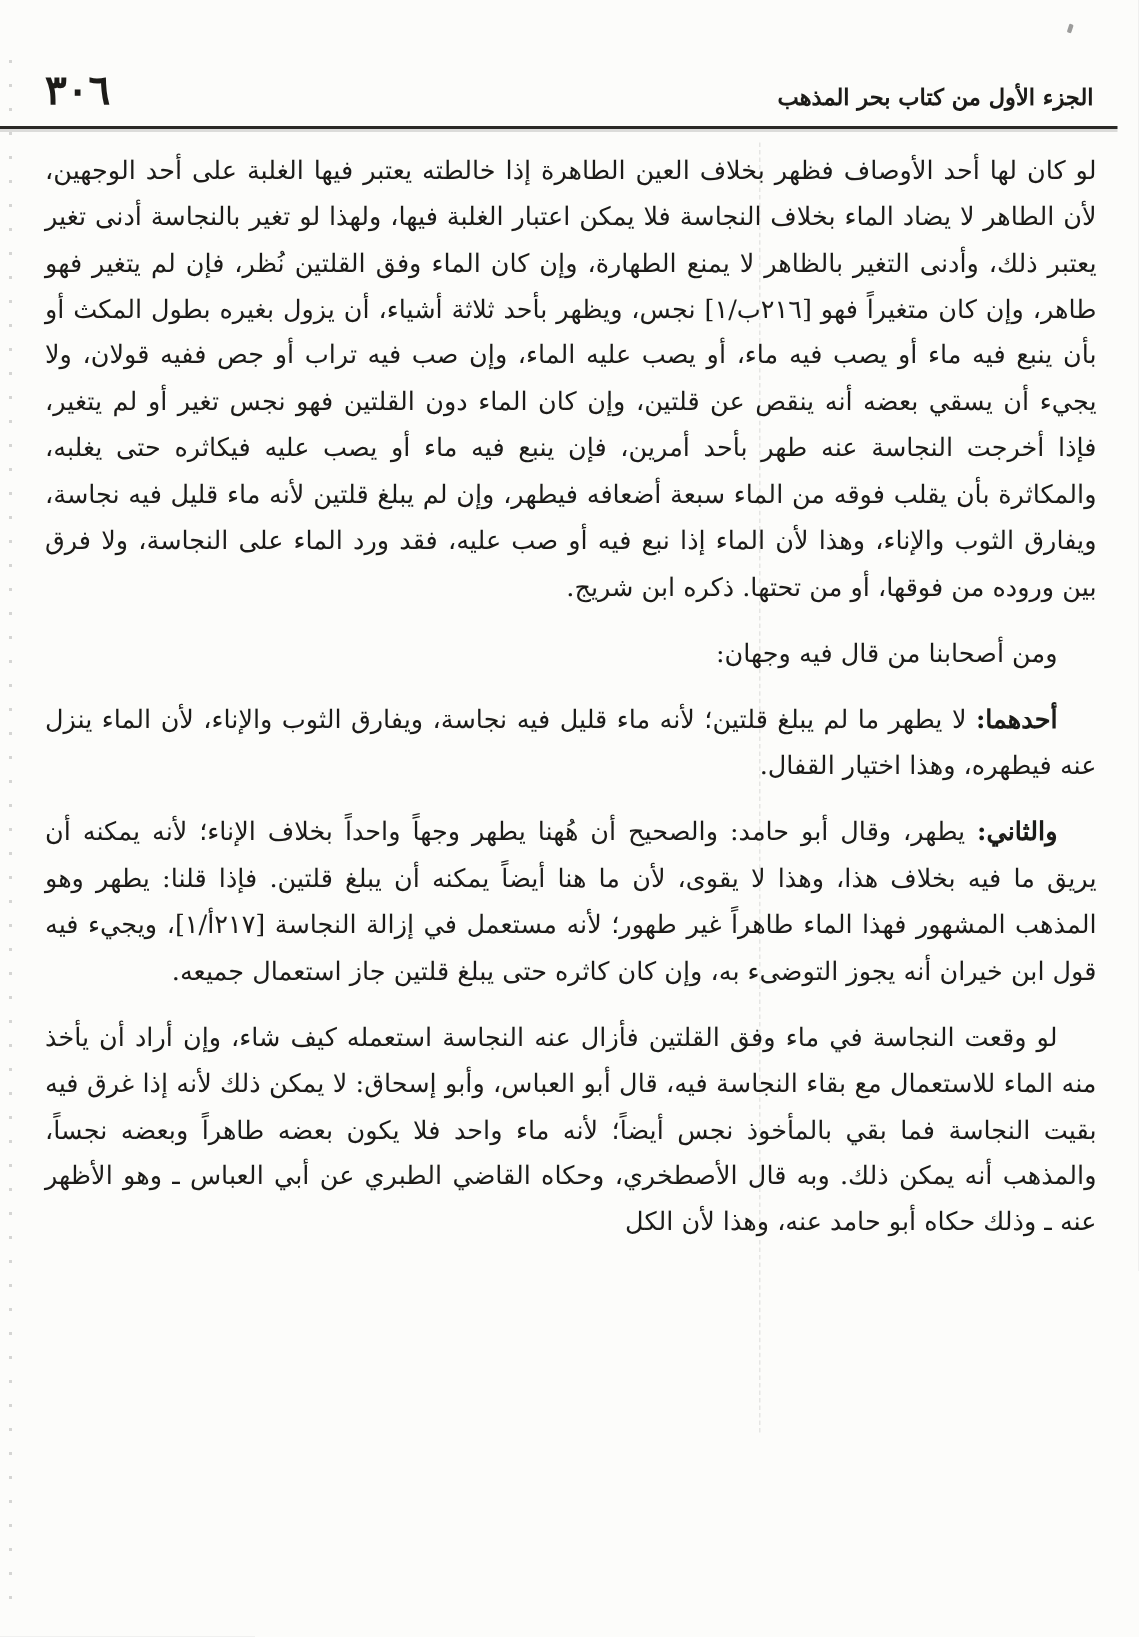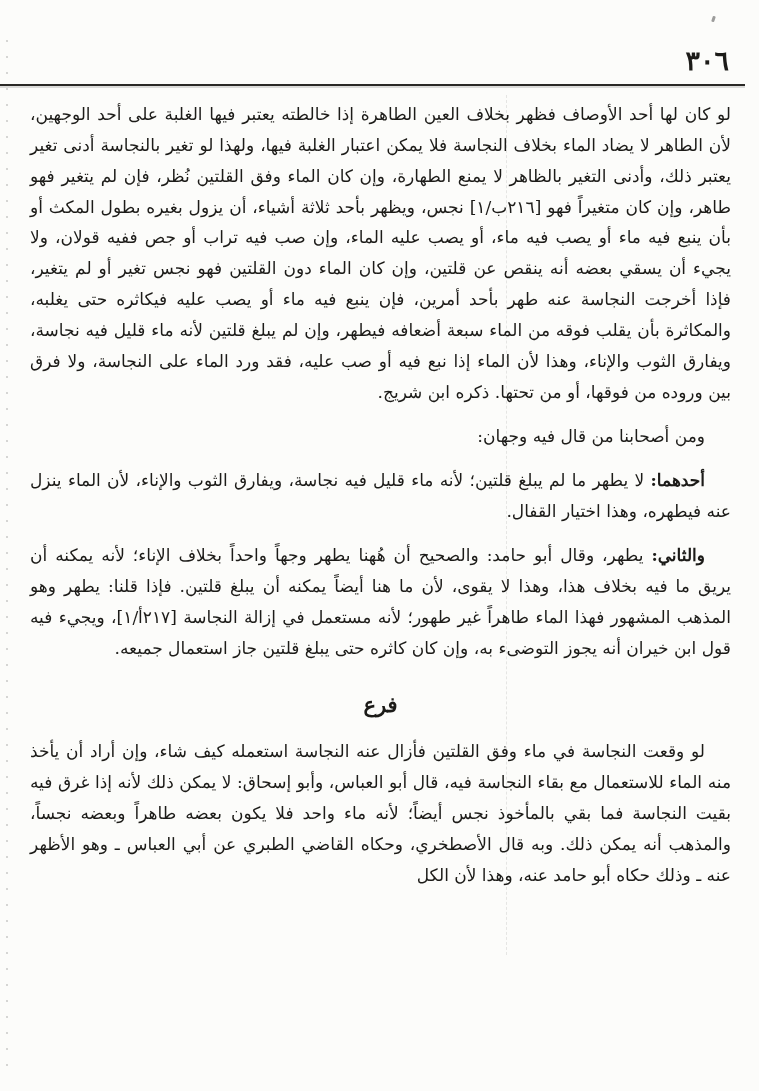--- a/index.html
+++ b/index.html
@@ -90,20 +90,21 @@
     border-radius: 1px;
     transform: rotate(18deg);
   }
 </style>
 </head>
 <body>
 
 <div class="page">
 
   <header class="page-header">
+    <div class="header-title">الجزء الأول من كتاب بحر المذهب</div>
     <div class="page-number">٣٠٦</div>
   </header>
 
   <div class="header-rule"></div>
 
   <main class="page-body">
 
     <p class="para no-indent">
       <span>لو كان لها أحد الأوصاف فظهر بخلاف العين الطاهرة إذا خالطته يعتبر فيها الغلبة على أحد الوجهين، لأن الطاهر لا يضاد الماء بخلاف النجاسة فلا يمكن اعتبار الغلبة فيها، ولهذا لو تغير بالنجاسة أدنى تغير يعتبر ذلك، وأدنى التغير بالظاهر لا يمنع الطهارة، وإن كان الماء وفق القلتين نُظر، فإن لم يتغير فهو طاهر، وإن كان متغيراً فهو [٢١٦ب/١] نجس، ويظهر بأحد ثلاثة أشياء، أن يزول بغيره بطول المكث أو بأن ينبع فيه ماء أو يصب فيه ماء، أو يصب عليه الماء، وإن صب فيه تراب أو جص ففيه قولان، ولا يجيء أن يسقي بعضه أنه ينقص عن قلتين، وإن كان الماء دون القلتين فهو نجس تغير أو لم يتغير، فإذا أخرجت النجاسة عنه طهر بأحد أمرين، فإن ينبع فيه ماء أو يصب عليه فيكاثره حتى يغلبه، والمكاثرة بأن يقلب فوقه من الماء سبعة أضعافه فيطهر، وإن لم يبلغ قلتين لأنه ماء قليل فيه نجاسة، ويفارق الثوب والإناء، وهذا لأن الماء إذا نبع فيه أو صب عليه، فقد ورد الماء على النجاسة، ولا فرق بين وروده من فوقها، أو من تحتها. ذكره ابن شريج.</span>
     </p>
@@ -114,21 +115,20 @@
 
     <p class="para">
       <strong class="para-lead">أحدهما:</strong><span> لا يطهر ما لم يبلغ قلتين؛ لأنه ماء قليل فيه نجاسة، ويفارق الثوب والإناء، لأن الماء ينزل عنه فيطهره، وهذا اختيار القفال.</span>
     </p>
 
     <p class="para">
       <strong class="para-lead">والثاني:</strong><span> يطهر، وقال أبو حامد: والصحيح أن هُهنا يطهر وجهاً واحداً بخلاف الإناء؛ لأنه يمكنه أن يريق ما فيه بخلاف هذا، وهذا لا يقوى، لأن ما هنا أيضاً يمكنه أن يبلغ قلتين. فإذا قلنا: يطهر وهو المذهب المشهور فهذا الماء طاهراً غير طهور؛ لأنه مستعمل في إزالة النجاسة [٢١٧أ/١]، ويجيء فيه قول ابن خيران أنه يجوز التوضىء به، وإن كان كاثره حتى يبلغ قلتين جاز استعمال جميعه.</span>
     </p>
 
 
-    <h2 class="section-heading">فرع</h2>
 
     <p class="para">
       <span>لو وقعت النجاسة في ماء وفق القلتين فأزال عنه النجاسة استعمله كيف شاء، وإن أراد أن يأخذ منه الماء للاستعمال مع بقاء النجاسة فيه، قال أبو العباس، وأبو إسحاق: لا يمكن ذلك لأنه إذا غرق فيه بقيت النجاسة فما بقي بالمأخوذ نجس أيضاً؛ لأنه ماء واحد فلا يكون بعضه طاهراً وبعضه نجساً، والمذهب أنه يمكن ذلك. وبه قال الأصطخري، وحكاه القاضي الطبري عن أبي العباس ـ وهو الأظهر عنه ـ وذلك حكاه أبو حامد عنه، وهذا لأن الكل</span>
     </p>
 
   </main>
 
   <div class="artifact artifact-left-dots"></div>
   <div class="artifact artifact-center-fold"></div>
   <div class="artifact artifact-speck"></div>

